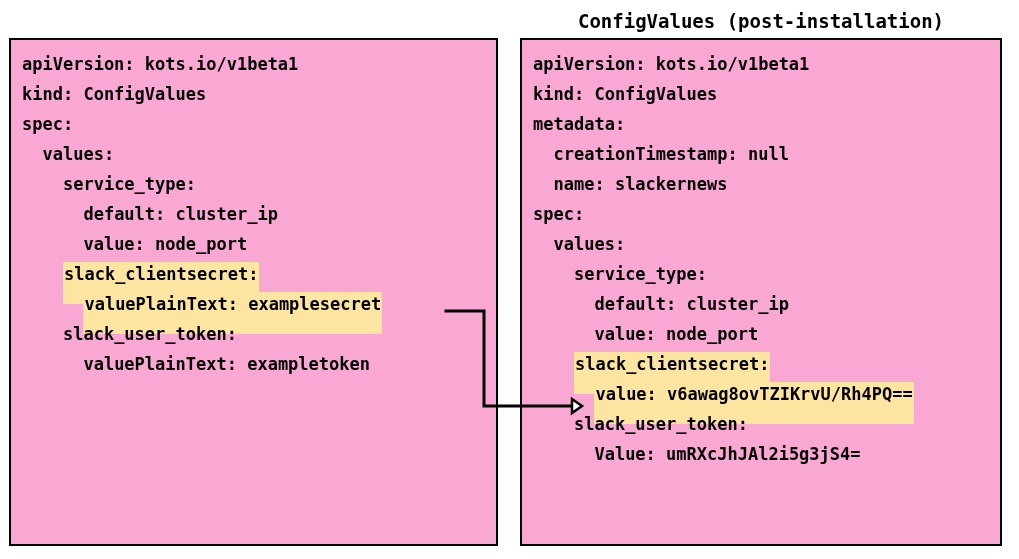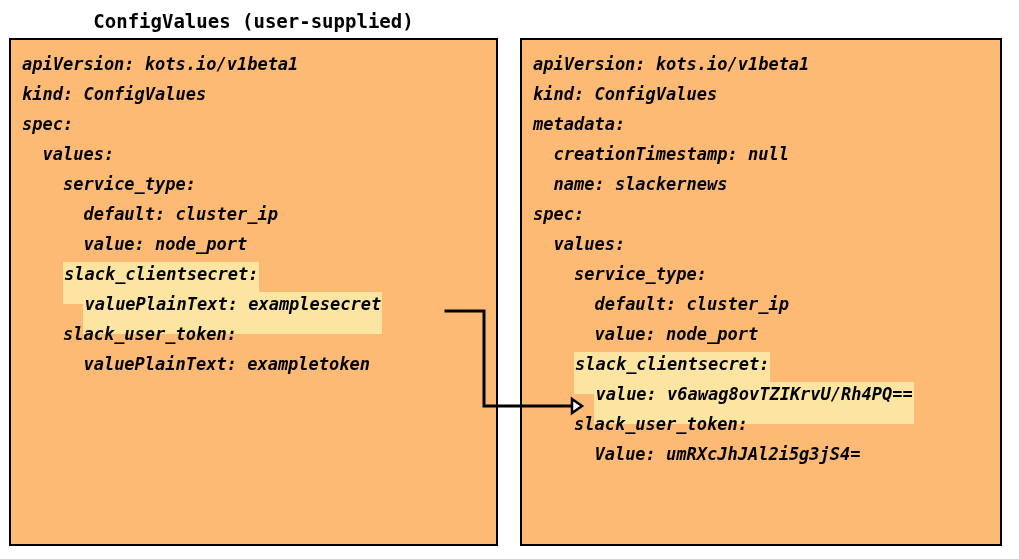--- a/index.html
+++ b/index.html
@@ -34,25 +34,24 @@
     white-space: pre;
     text-align: center;
     line-height: 24px;
   }
   #title-left  { left: 9px;   top: 9px;  width: 489px; }
   #title-right { left: 520px; top: 9px;  width: 482px; }
 
   
   .panel {
     position: absolute;
-    background: #fdba74;
+    background: #f9a8d4;
     border: 2px solid #000000;
     box-sizing: border-box;
     overflow: hidden;
-    font-style: italic;
   }
   #panel-left  { left: 9px;   top: 38px; width: 489px; height: 508px; }
   #panel-right { left: 520px; top: 38px; width: 482px; height: 508px; }
 
   .code-block {
     position: absolute;
     left: 11px;
     top: 9px;
     right: 0;
     font-family: "DejaVu Sans Mono", "Liberation Mono", monospace;
@@ -84,22 +83,22 @@
     width: 1019px;
     height: 559px;
     pointer-events: none;
   }
 </style>
 </head>
 <body>
 
 <div id="diagram">
 
-  <div class="panel-title" id="title-left">ConfigValues (user-supplied)</div>
 
+  <div class="panel-title" id="title-right">ConfigValues (post-installation)</div>
 
   <div class="panel" id="panel-left">
     <div class="code-block" id="code-left"><div class="code-line"><span class="seg"></span><span class="seg">apiVersion: kots.io/v1beta1</span></div><div class="code-line"><span class="seg"></span><span class="seg">kind: ConfigValues</span></div><div class="code-line"><span class="seg"></span><span class="seg">spec:</span></div><div class="code-line"><span class="seg">  </span><span class="seg">values:</span></div><div class="code-line"><span class="seg">    </span><span class="seg">service_type:</span></div><div class="code-line"><span class="seg">      </span><span class="seg">default: cluster_ip</span></div><div class="code-line"><span class="seg">      </span><span class="seg">value: node_port</span></div><div class="code-line"><span class="seg">    </span><span class="hl">slack_clientsecret:</span></div><div class="code-line"><span class="seg">      </span><span class="hl">valuePlainText: examplesecret</span></div><div class="code-line"><span class="seg">    </span><span class="seg">slack_user_token:</span></div><div class="code-line"><span class="seg">      </span><span class="seg">valuePlainText: exampletoken</span></div></div>
   </div>
 
   <div class="panel" id="panel-right">
     <div class="code-block" id="code-right"><div class="code-line"><span class="seg"></span><span class="seg">apiVersion: kots.io/v1beta1</span></div><div class="code-line"><span class="seg"></span><span class="seg">kind: ConfigValues</span></div><div class="code-line"><span class="seg"></span><span class="seg">metadata:</span></div><div class="code-line"><span class="seg">  </span><span class="seg">creationTimestamp: null</span></div><div class="code-line"><span class="seg">  </span><span class="seg">name: slackernews</span></div><div class="code-line"><span class="seg"></span><span class="seg">spec:</span></div><div class="code-line"><span class="seg">  </span><span class="seg">values:</span></div><div class="code-line"><span class="seg">    </span><span class="seg">service_type:</span></div><div class="code-line"><span class="seg">      </span><span class="seg">default: cluster_ip</span></div><div class="code-line"><span class="seg">      </span><span class="seg">value: node_port</span></div><div class="code-line"><span class="seg">    </span><span class="hl">slack_clientsecret:</span></div><div class="code-line"><span class="seg">      </span><span class="hl">value: v6awag8ovTZIKrvU/Rh4PQ==</span></div><div class="code-line"><span class="seg">    </span><span class="seg">slack_user_token:</span></div><div class="code-line"><span class="seg">      </span><span class="seg">Value: umRXcJhJAl2i5g3jS4=</span></div></div>
   </div>
 
   <svg id="connector" viewBox="0 0 1019 559" xmlns="http://www.w3.org/2000/svg">

